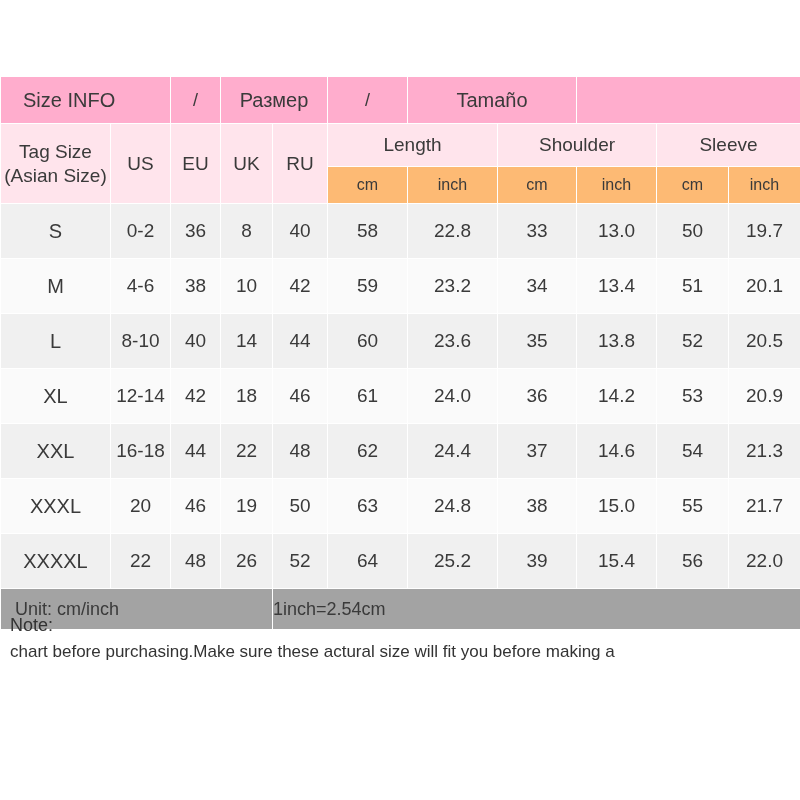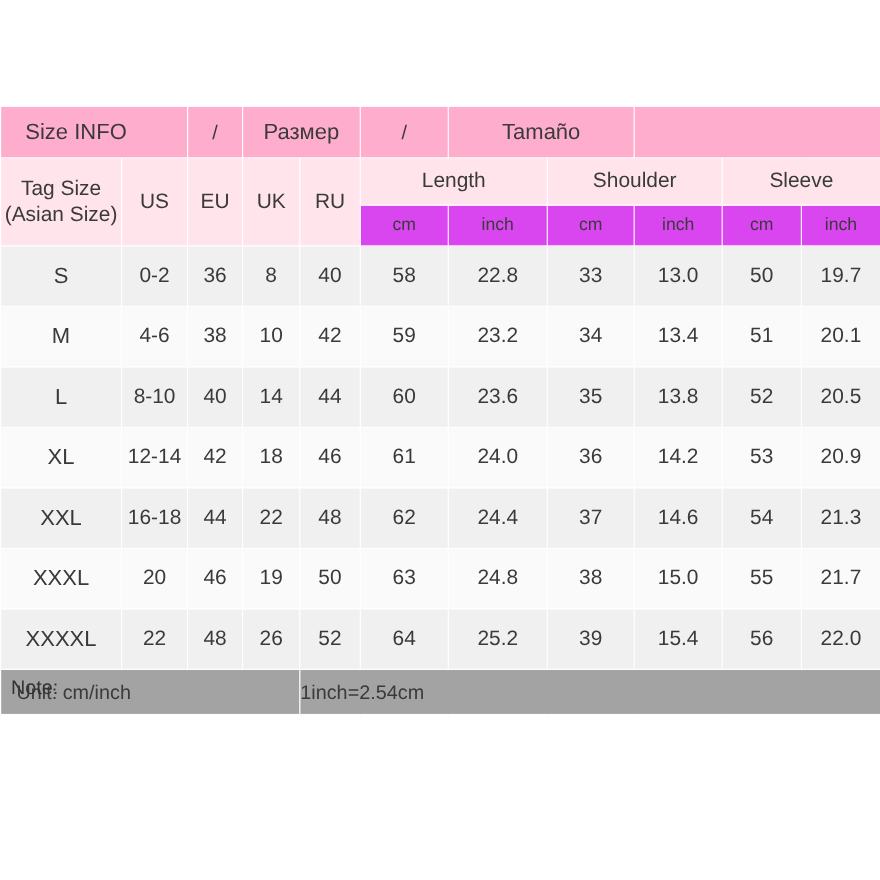--- a/index.html
+++ b/index.html
@@ -12,21 +12,21 @@
   }
   #root {
     width: 800px;
     height: 800px;
     position: relative;
     background: #ffffff;
   }
   .chart-wrap {
     position: absolute;
     left: 0;
-    top: 96px;
+    top: 76px;
     width: 748px;
   }
   table.size-table {
     border-collapse: collapse;
     width: 800px;
     table-layout: fixed;
   }
   table.size-table td, table.size-table th {
     border: 1px solid #ffffff;
     text-align: center;
@@ -44,21 +44,21 @@
   }
   .title-row td.t-label { text-align: left; padding-left: 22px; }
   .title-row td.t-slash { font-size: 18px; }
   
   .hdr1 td {
     background: #ffe4ec;
     font-size: 19px;
     height: 40px;
   }
   .hdr2 td {
-    background: #d946ef;
+    background: #fdba74;
     font-size: 16px;
     height: 34px;
   }
   .hdr-tag {
     background: #ffe4ec;
     font-size: 17px;
     line-height: 1.25;
   }
   .hdr-sub {
     background: #ffe4ec;
@@ -252,16 +252,17 @@
           <td class="unit-left" colspan="4">Unit: cm/inch</td>
           <td class="unit-mid" colspan="7">1inch=2.54cm</td>
         </tr>
       </tbody>
     </table>
   </div>
 
   <div class="note-block">
     <div class="note-title">Note:</div>
     <div class="note-body">
+      <span class="note-line">chart before purchasing.Make sure these actural size will fit you before making a</span>
     </div>
   </div>
 
 </div>
 
 </body></html>

